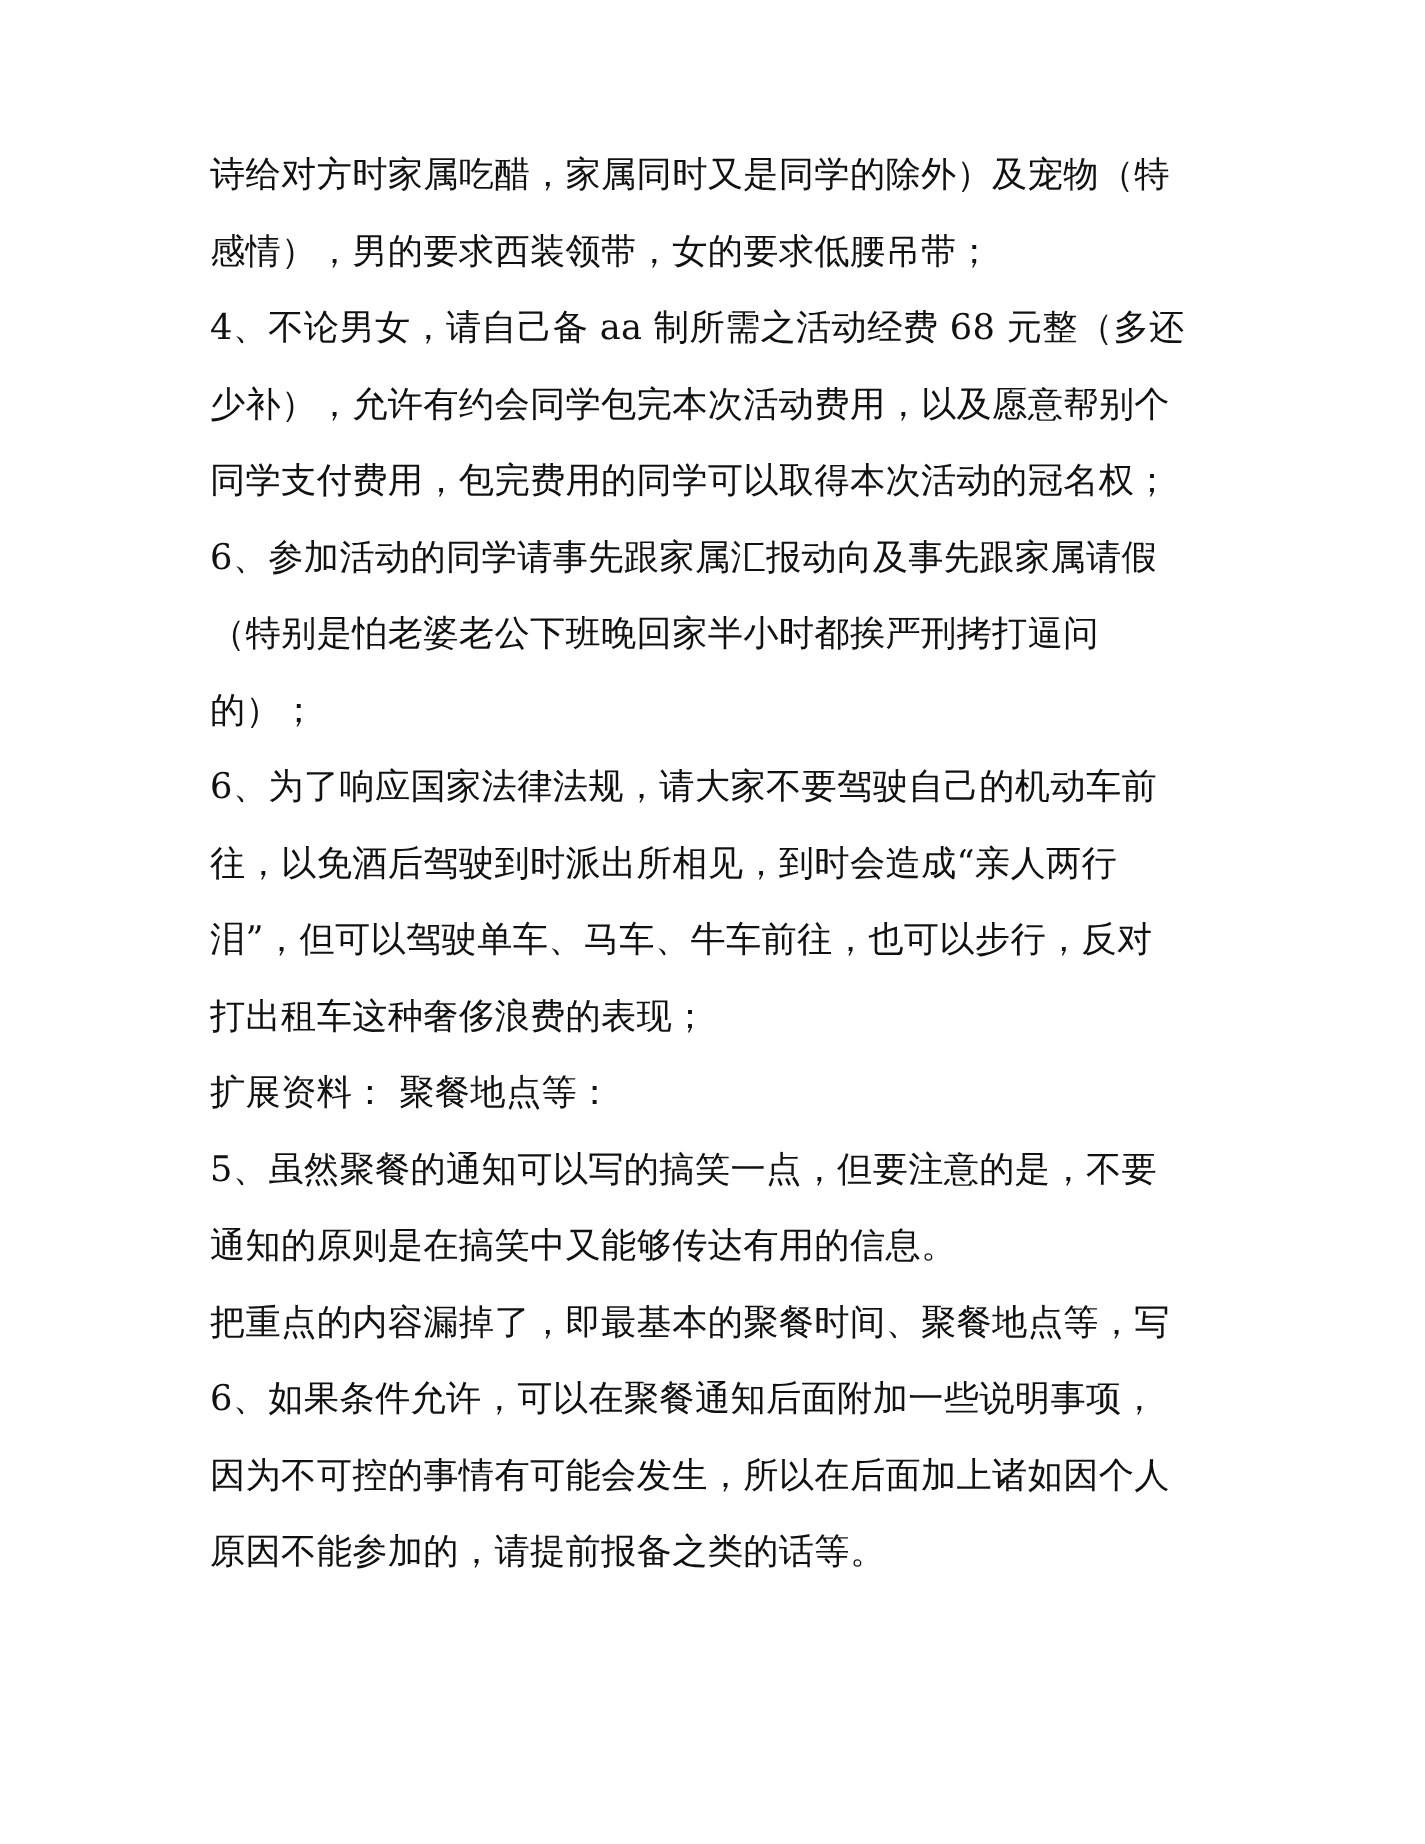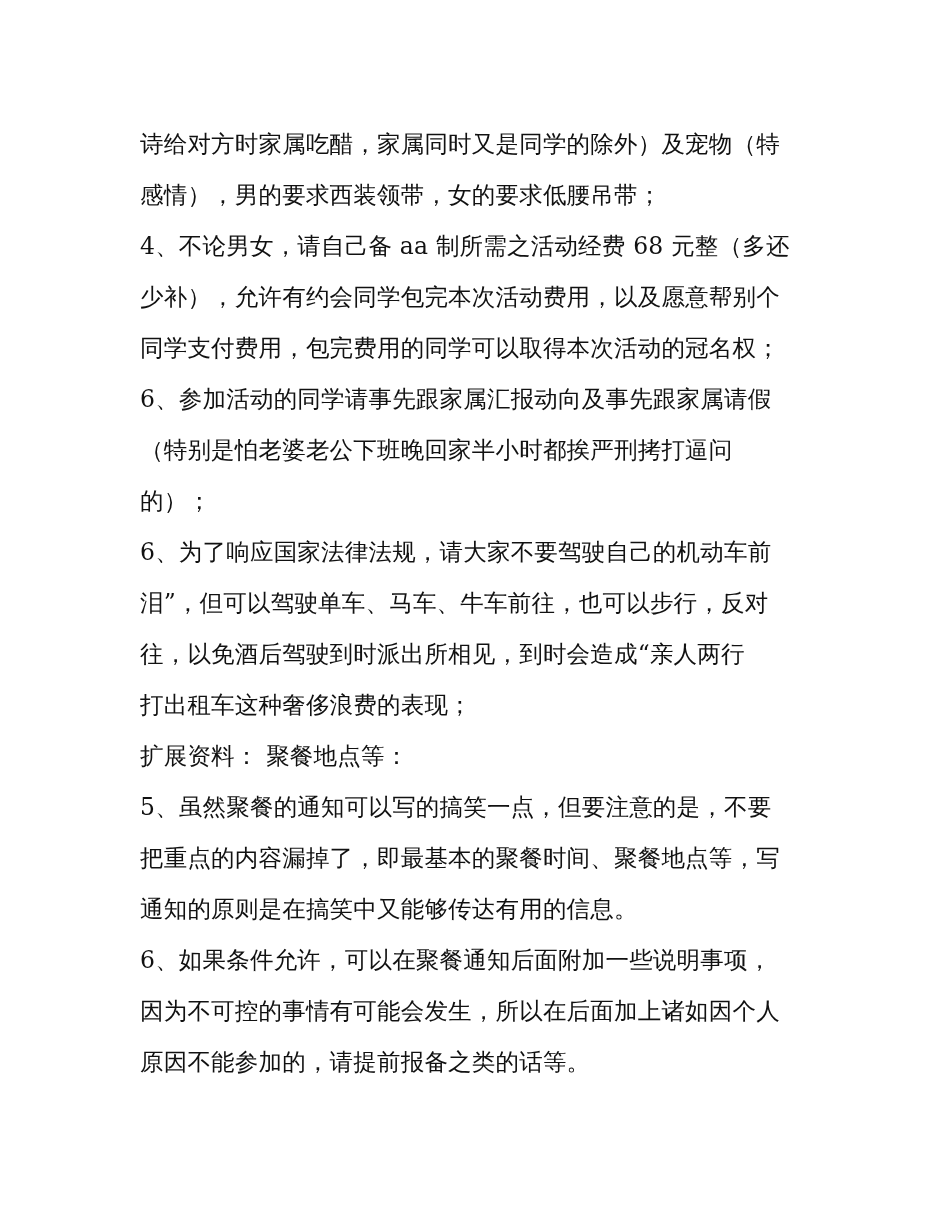--- a/index.html
+++ b/index.html
@@ -11,21 +11,21 @@
       width: 950px;
       height: 1229px;
       position: relative;
       overflow: hidden;
       font-family: "DejaVu Serif", "Liberation Serif", serif;
       color: #111111;
     }
     .page {
       position: absolute;
       left: 140px;
-      top: 119px;
+      top: 91px;
       width: 690px;
     }
     .line {
       height: 51px;
       line-height: 51px;
       font-size: 23.5px;
       white-space: nowrap;
       letter-spacing: 0.2px;
     }
   </style>
@@ -46,33 +46,33 @@
   </div>
 
   <div>
     <div class="line">6、参加活动的同学请事先跟家属汇报动向及事先跟家属请假</div>
     <div class="line">（特别是怕老婆老公下班晚回家半小时都挨严刑拷打逼问</div>
     <div class="line">的）；</div>
   </div>
 
   <div>
     <div class="line">6、为了响应国家法律法规，请大家不要驾驶自己的机动车前</div>
+    <div class="line">往，以免酒后驾驶到时派出所相见，到时会造成“亲人两行</div>
     <div class="line">泪”，但可以驾驶单车、马车、牛车前往，也可以步行，反对</div>
-    <div class="line">往，以免酒后驾驶到时派出所相见，到时会造成“亲人两行</div>
     <div class="line">打出租车这种奢侈浪费的表现；</div>
   </div>
 
   <div>
     <div class="line">扩展资料： 聚餐地点等：</div>
   </div>
 
   <div>
     <div class="line">5、虽然聚餐的通知可以写的搞笑一点，但要注意的是，不要</div>
+    <div class="line">通知的原则是在搞笑中又能够传达有用的信息。</div>
     <div class="line">把重点的内容漏掉了，即最基本的聚餐时间、聚餐地点等，写</div>
-    <div class="line">通知的原则是在搞笑中又能够传达有用的信息。</div>
   </div>
 
   <div>
     <div class="line">6、如果条件允许，可以在聚餐通知后面附加一些说明事项，</div>
     <div class="line">因为不可控的事情有可能会发生，所以在后面加上诸如因个人</div>
     <div class="line">原因不能参加的，请提前报备之类的话等。</div>
   </div>
 </div>
 
 </body></html>

